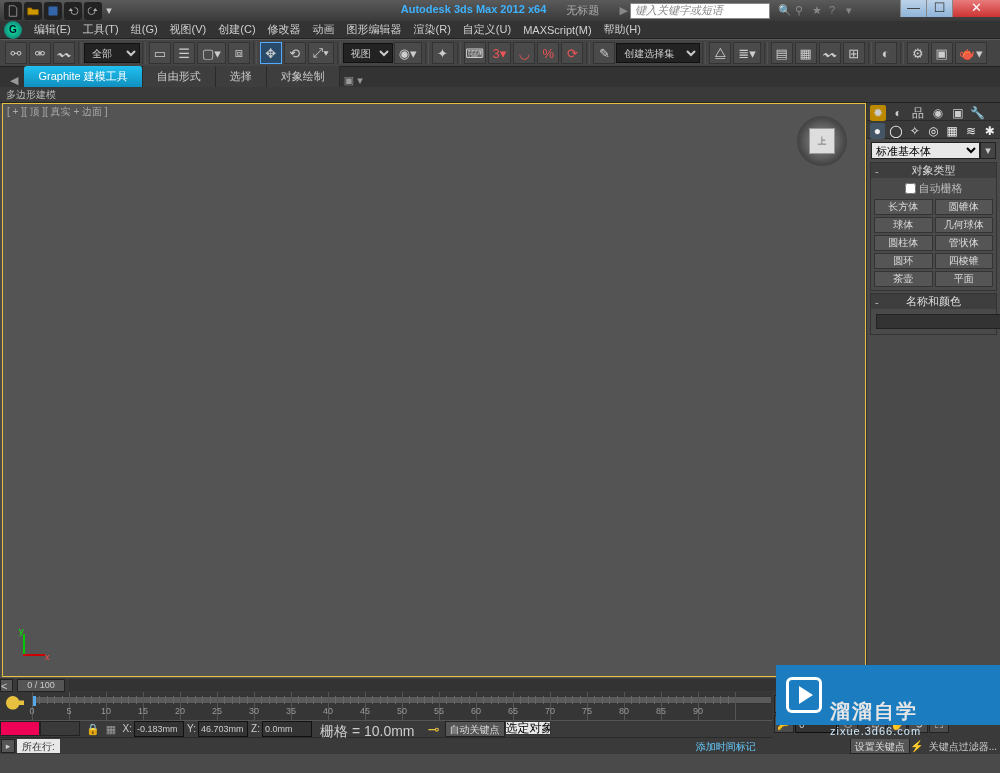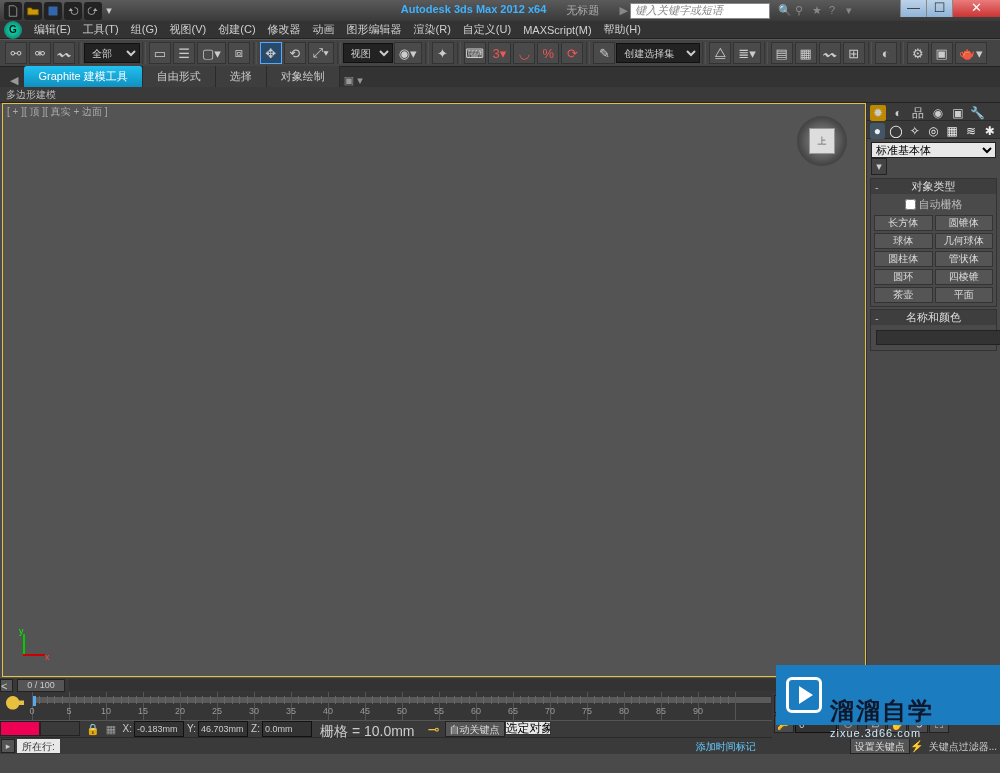--- a/index.html
+++ b/index.html
@@ -50,21 +50,21 @@
 .axis-gizmo { position:absolute; left:14px; bottom:14px; width:30px; height:30px;}
 .axis-gizmo .y { position:absolute; left:6px; bottom:6px; width:2px; height:22px; background:#0c0;}
 .axis-gizmo .x { position:absolute; left:6px; bottom:6px; width:22px; height:2px; background:#c00;}
 
 
 .right-panel { width:134px; background:#4a4a4a; border-left:1px solid #333;}
 .cmd-row { height:18px; display:flex; gap:4px; padding:2px 3px; background:#3a3a3a; border-bottom:1px solid #2a2a2a;}
 .cmd-row .ci { width:16px; height:16px; cursor:pointer; display:flex; align-items:center; justify-content:center; color:#ccc; font-size:12px;}
 .cmd-row .ci.active { background:#b80; border-radius:2px;}
 .cmd-row2 .ci { color:#eee; }
-.panel-select { display:flex; margin:3px 4px;flex-direction:column;}
+.panel-select { display:flex; margin:3px 4px;}
 .panel-select select { flex:1; background:#e8e8e8; border:1px solid #222; height:17px; font-size:11px;}
 .panel-select .dd-btn { width:16px; height:17px; background:#444; border:1px solid #222; color:#ccc; display:flex; align-items:center; justify-content:center; cursor:pointer;}
 .rollout { margin:2px 3px; border:1px solid #333; background:#4a4a4a;}
 .rollout-header { height:15px; background:#3e3e3e; display:flex; align-items:center; justify-content:center; color:#ddd; font-size:10px; position:relative; cursor:pointer;}
 .rollout-header .m { position:absolute; left:4px; color:#bbb;}
 .rollout-body { padding:3px;}
 .check-row { display:flex; align-items:center; justify-content:center; gap:3px; font-size:10px; color:#bbb; margin-bottom:3px;}
 .check-row input {width:11px; height:11px;}
 .obj-grid { display:grid; grid-template-columns: 1fr 1fr; gap:2px;}
 .obj-btn { height:16px; background:#555; border:1px solid #333; color:#ddd; font-size:10px; display:flex; align-items:center; justify-content:center; cursor:pointer;}
@@ -112,21 +112,21 @@
 
 
 .right-lower { position:absolute; right:0; bottom:34px; width:228px; height:46px; background:#3a3a3a; display:flex; flex-wrap:wrap; align-content:flex-start; padding:2px; gap:1px;}
 .rl-btn { width:20px; height:18px; background:#4a4a4a; border:1px solid #222; cursor:pointer; display:flex; align-items:center; justify-content:center; color:#ccc; font-size:11px;}
 .frame-inp { width:42px; height:18px; background:#333; border:1px solid #111; color:#ccc; font-size:10px; padding:0 3px;}
 
 
 .watermark { position:absolute; right:0; bottom:48px; width:224px; height:60px; background:#1b7dc0; display:flex; align-items:center; gap:8px; padding:0 10px;}
 .watermark .play { width:36px; height:36px; border:3px solid #fff; border-radius:6px; display:flex; align-items:center; justify-content:center;}
 .watermark .play::after { content:""; border-left:14px solid #fff; border-top:9px solid transparent; border-bottom:9px solid transparent; margin-left:3px;}
-.watermark .txt1 { color:#0f172a; font-size:24px; font-weight:bold; letter-spacing:2px;margin-top:44px;}
+.watermark .txt1 { color:#e5e5e5; font-size:20px; font-weight:bold; letter-spacing:2px;margin-top:44px;}
 .watermark .txt2 { color:#cfe9fb; font-size:11px; letter-spacing:1px;}
 
 </style>
 </head>
 <body>
 
 <div class="titlebar">
   <div class="left">
     <div class="titlebar-icon">
         <svg viewBox="0 0 16 16">

